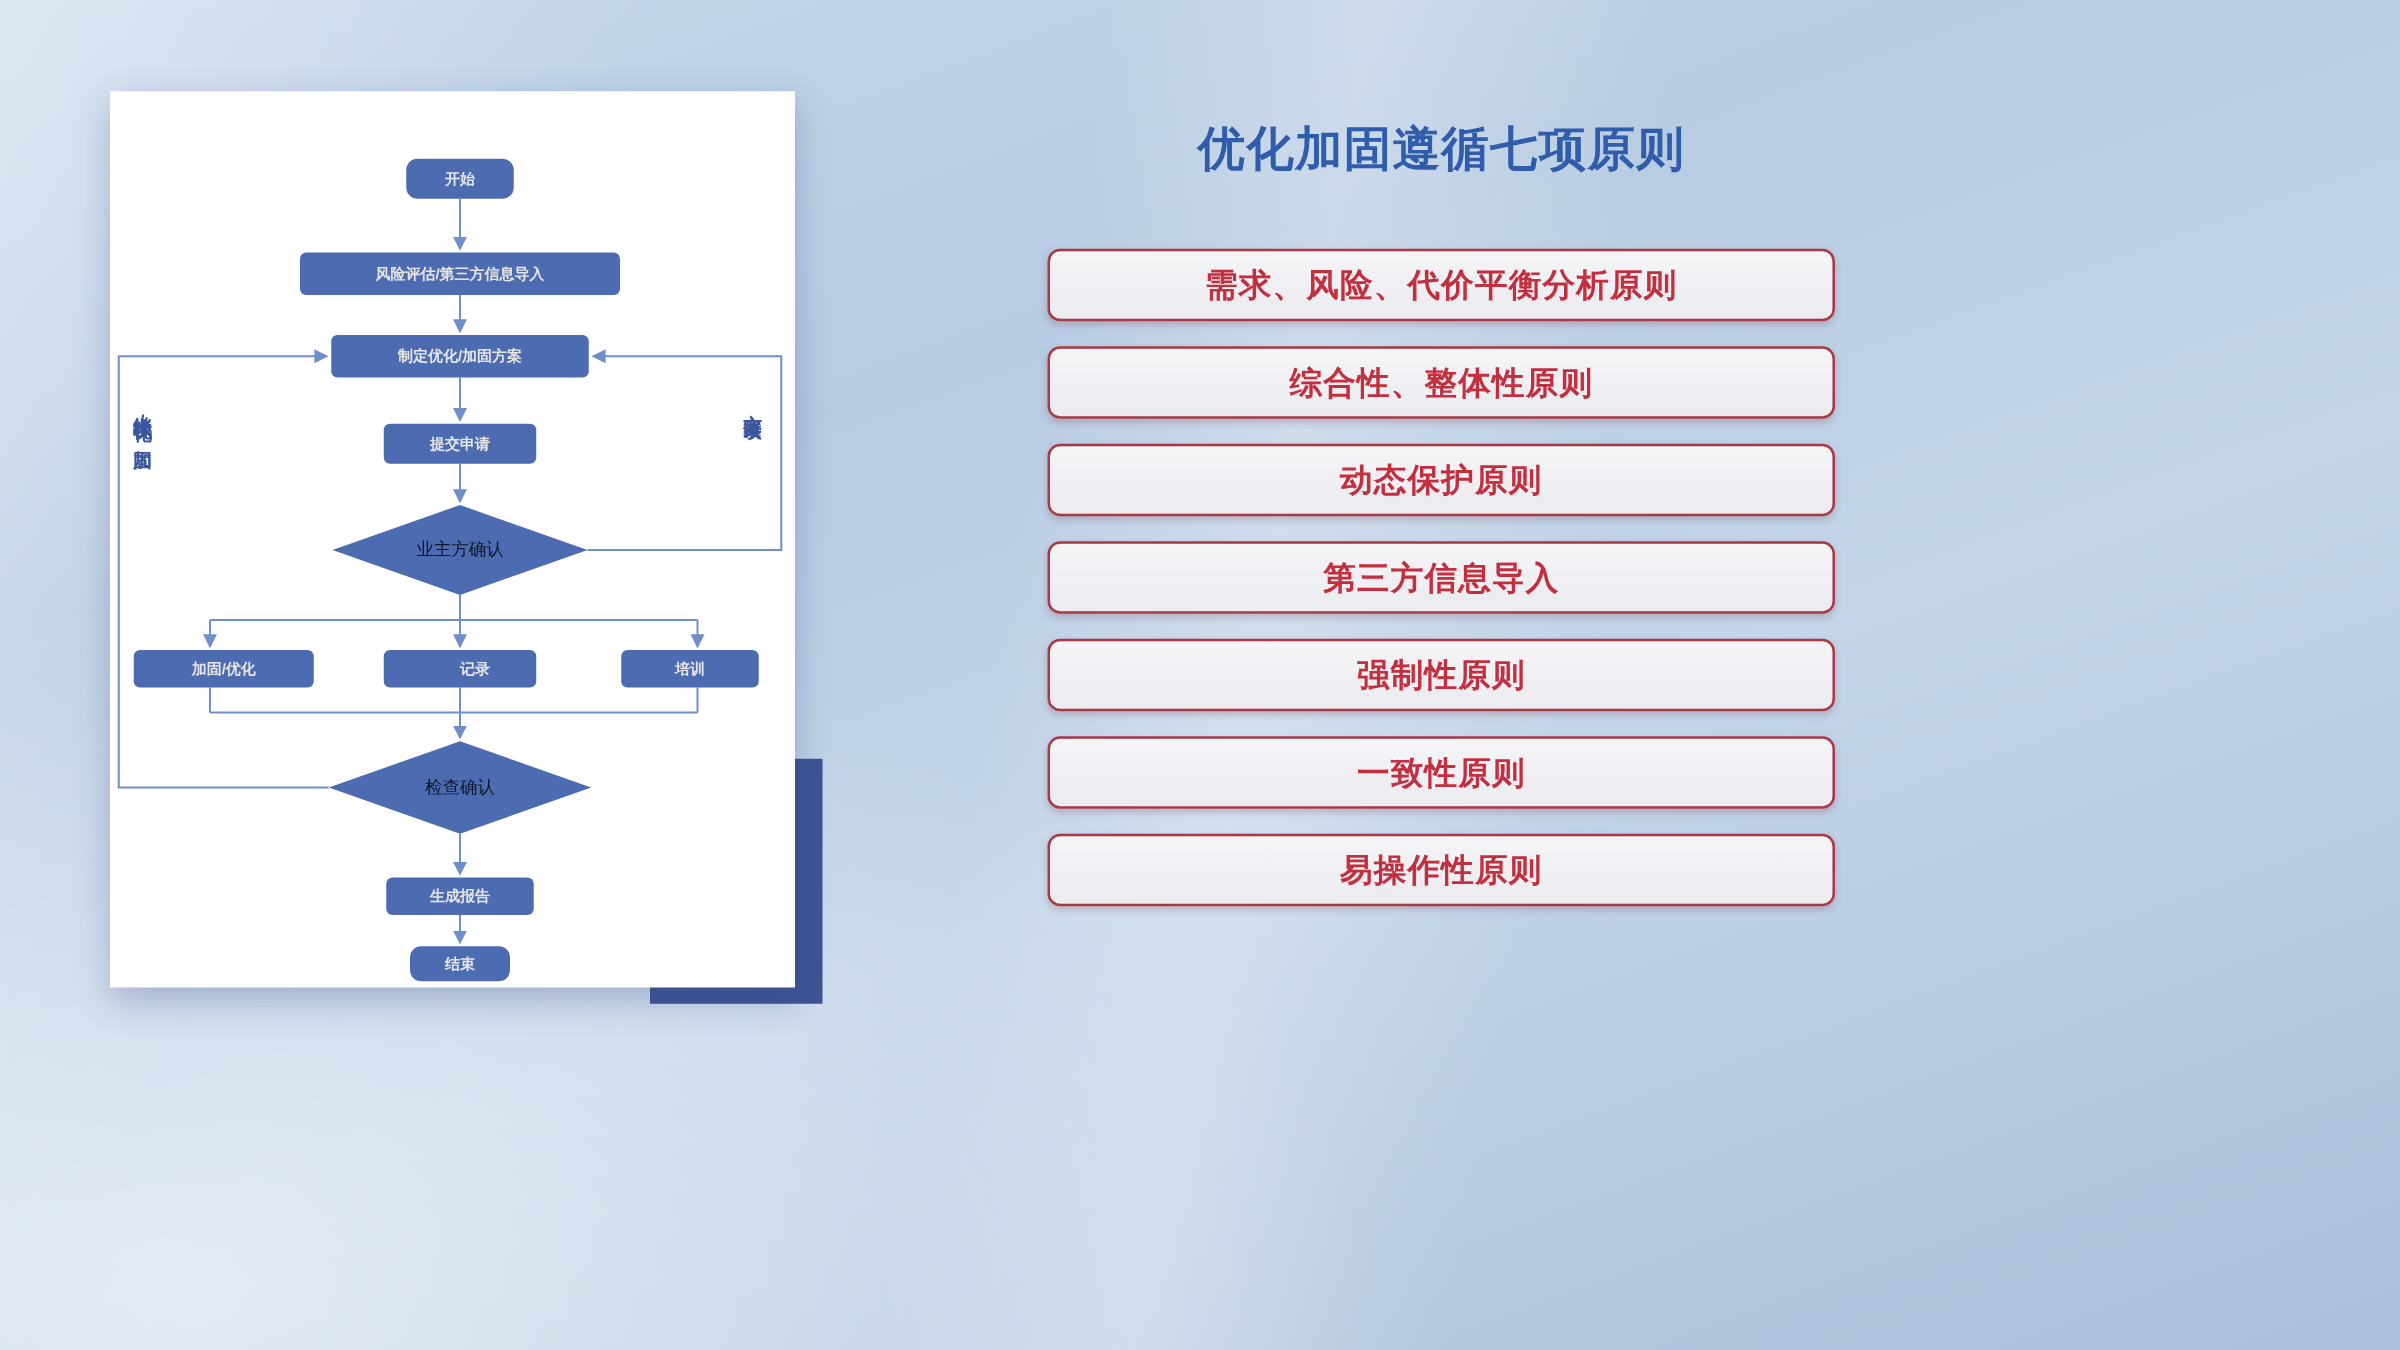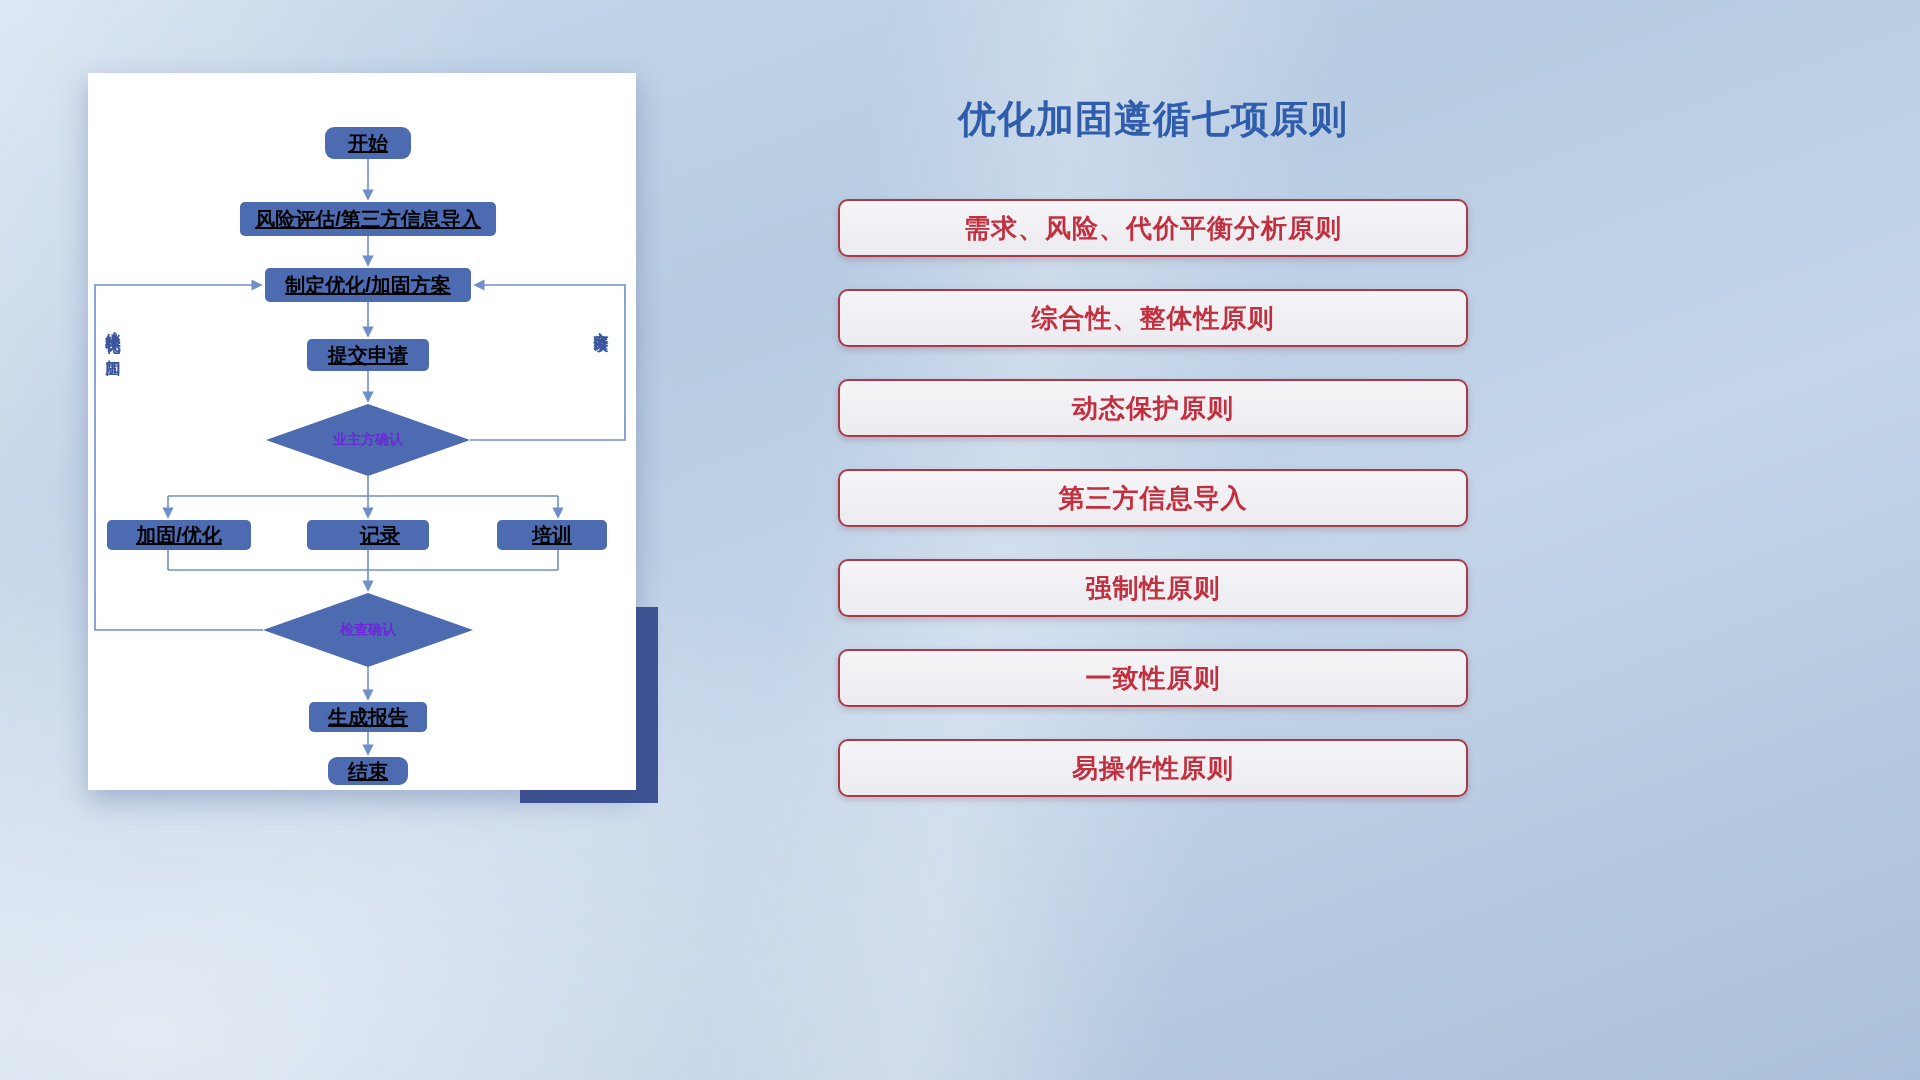--- a/index.html
+++ b/index.html
@@ -27,44 +27,44 @@
     background:#ffffff;
     box-shadow:0 10px 26px rgba(50,70,130,0.30);
   }
   .flow-card svg{position:absolute;left:0;top:0;width:548px;height:717px;}
   .flow-line{stroke:var(--line-color,#6e8fca);stroke-width:1.6;fill:none;}
   .flow-poly{fill:var(--node-fill,#4d6bb0);}
   #arrowhead path{fill:var(--line-color,#6e8fca);}
 
   .node{
     position:absolute;display:flex;align-items:center;justify-content:center;
-    background:var(--node-fill,#4d6bb0);color:#000000;
-    font-size:20px;font-weight:bold;border-radius:5px;
-    box-sizing:border-box;white-space:nowrap;text-decoration:underline;
+    background:var(--node-fill,#4d6bb0);color:#e5e5e5;
+    font-size:12px;font-weight:bold;border-radius:5px;
+    box-sizing:border-box;white-space:nowrap;
   }
   .node.rounded{border-radius:9px;}
   .diamond-label{
     position:absolute;display:flex;align-items:center;justify-content:center;
-    color:#6d28d9;font-size:14px;font-weight:bold;white-space:nowrap;
+    color:#0f172a;font-size:14px;font-weight:normal;white-space:nowrap;
   }
   .loop-label{
     position:absolute;color:#3a569e;font-size:15px;font-weight:bold;
     writing-mode:vertical-lr;text-orientation:upright;letter-spacing:2px;
     line-height:1;
   }
 
   
   .panel-title{
     position:absolute;left:838px;top:94px;width:630px;
     text-align:center;font-size:38px;font-weight:bold;
     color:var(--title-color,#2f5dab);letter-spacing:1px;
   }
   .principles{
     position:absolute;left:838px;top:199px;width:630px;
-    display:flex;flex-direction:column;gap:32px;
+    display:flex;flex-direction:column;gap:20px;
   }
   .principle{
     box-sizing:border-box;height:58px;
     display:flex;align-items:center;justify-content:center;
     border:2px solid var(--principle-border,#a93a45);
     border-radius:10px;
     background:linear-gradient(#f5f4f7,#ebebf0);
     box-shadow:0 3px 6px rgba(110,40,60,0.22);
     color:var(--principle-color,#c22f3e);
     font-size:26px;font-weight:bold;letter-spacing:1px;

